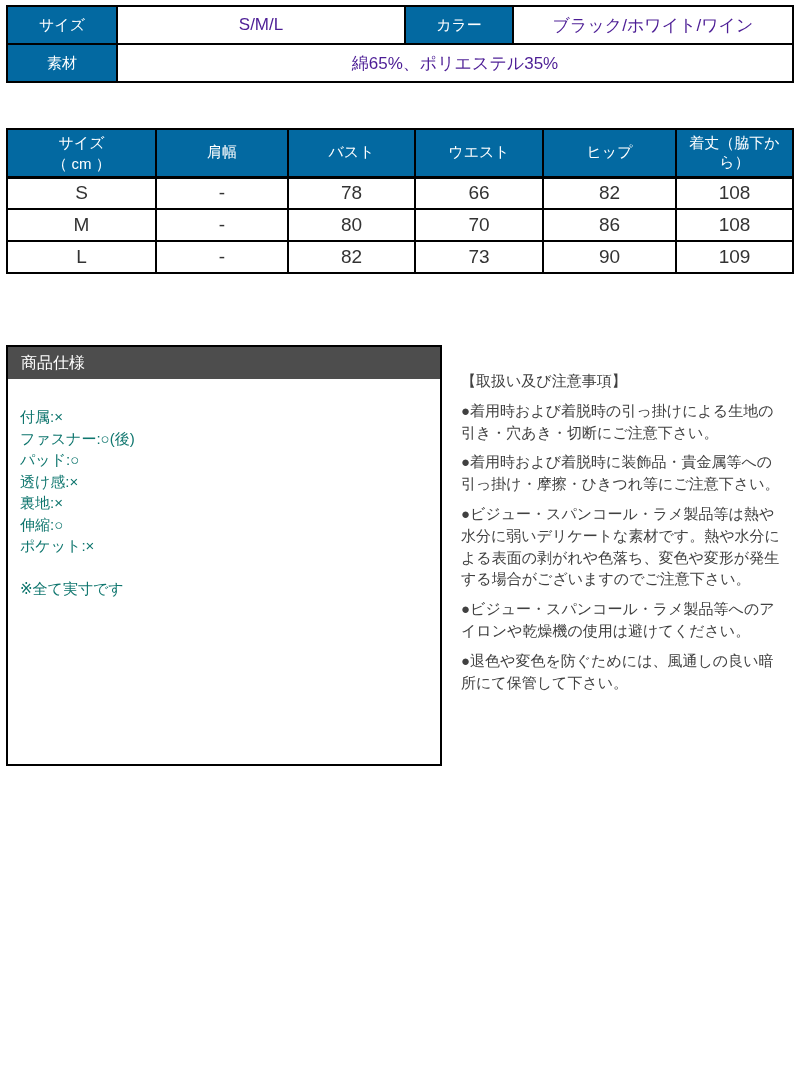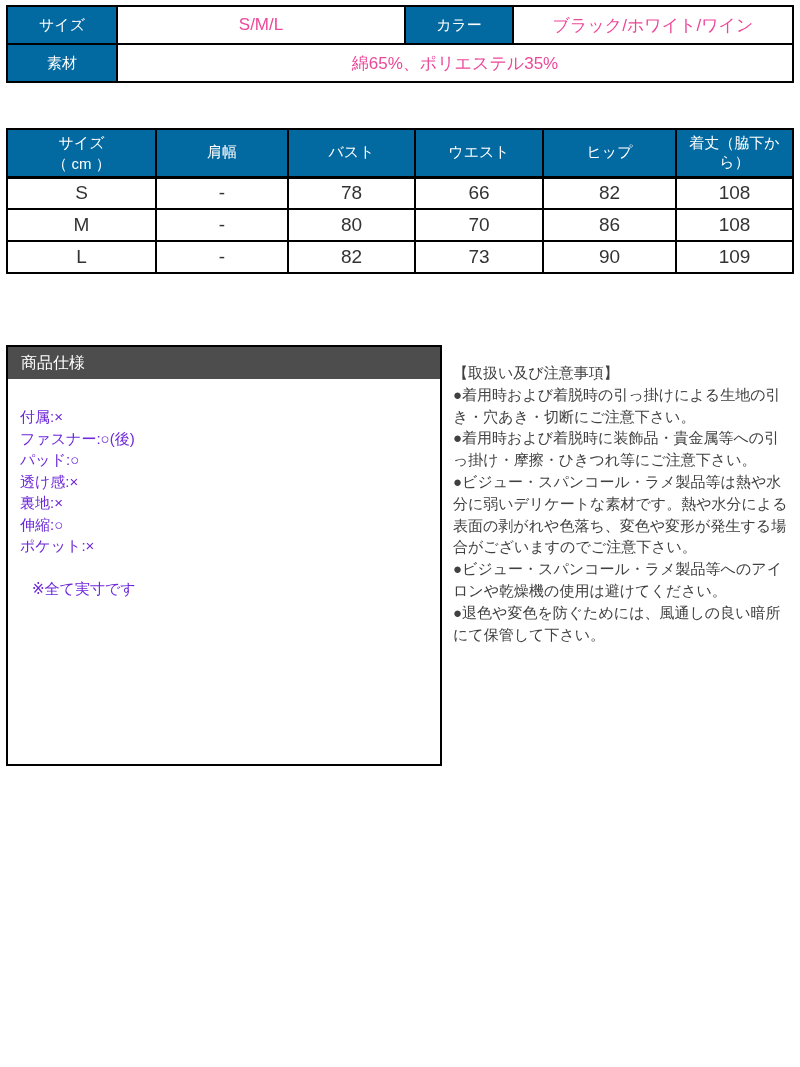--- a/index.html
+++ b/index.html
@@ -35,21 +35,21 @@
   }
 
   
   #info-table {
     position: absolute;
     left: 6px;
     top: 5px;
     width: 788px;
   }
   #info-table tr { height: 38px; }
-  #info-table td { font-size: 17px; color: #ec4899; background: #ffffff; }
+  #info-table td { font-size: 17px; color: #4c1d95; background: #ffffff; }
 
   
   #size-table {
     position: absolute;
     left: 6px;
     top: 128px;
     width: 788px;
   }
   #size-table thead tr { height: 48px; }
   #size-table thead th { border-bottom: 3px solid #000000; }
@@ -80,33 +80,33 @@
     color: #ffffff;
     font-size: 16px;
     display: flex;
     align-items: center;
     padding-left: 13px;
   }
   #spec-box-content {
     padding: 27px 12px 0 12px;
     font-size: 15px;
     line-height: 21.5px;
-    color: #6d28d9;
+    color: #0f766e;
   }
-  .spec-note { margin-top: 21px; margin-left: 12px; }
+  .spec-note { margin-top: 21px; }
 
   #notices-col {
     margin-left: 11px;
     width: 340px;
     padding-top: 17px;
     font-size: 15px;
     line-height: 21.8px;
     color: #404040;
   }
-  #notices-col p { margin: 0; }
+  #notices-col p { margin: 8px; }
 </style>
 </head>
 <body>
 
 <div id="page">
 
   <table id="info-table">
     <tbody>
       <tr>
         <th class="dark-cell" style="width:108px;">サイズ</th>

